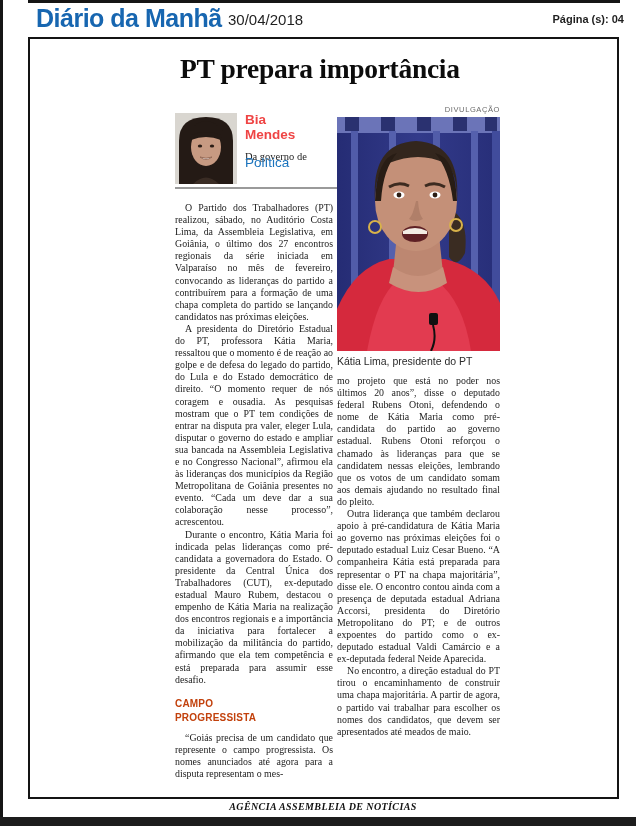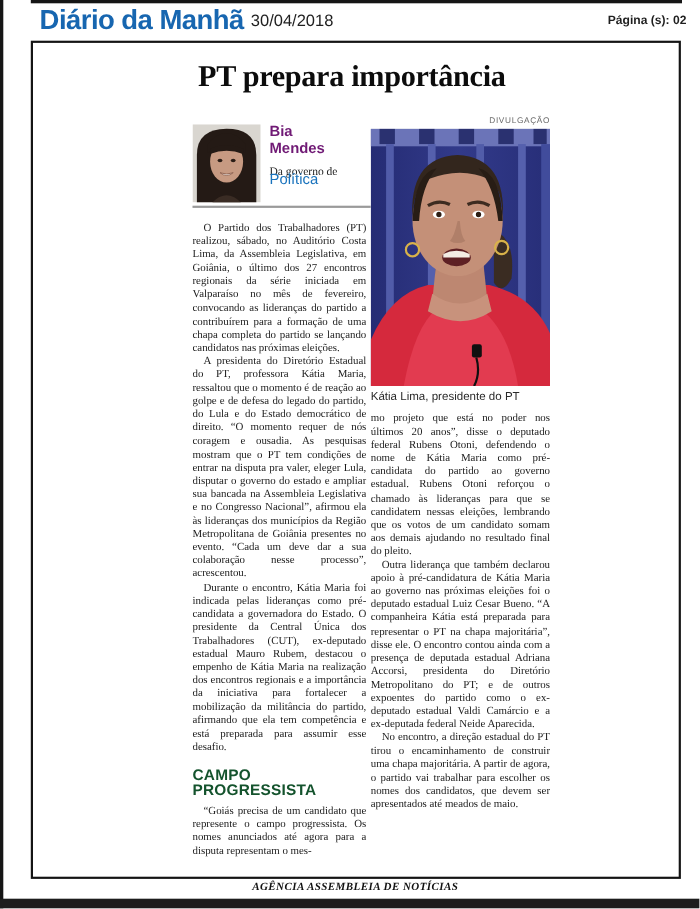--- a/index.html
+++ b/index.html
@@ -24,50 +24,50 @@
   .hdr-page{right:12px;top:13px;font-family:"Liberation Sans",sans-serif;font-size:11px;font-weight:bold;color:#1f1f1f;}
   
   .article-box{left:28px;top:37px;width:587px;height:758px;border:2px solid #141414;background:#fff;}
   .title{left:150px;top:16px;width:336px;font-family:"Liberation Serif",serif;
          font-weight:bold;font-size:27.5px;line-height:27px;color:#0c0c0c;letter-spacing:-0.3px;}
   .credit{left:300px;top:66px;width:170px;text-align:right;font-family:"Liberation Sans",sans-serif;
           font-size:7.5px;letter-spacing:0.6px;color:#6a6a6a;}
   
   .bia-photo{left:145px;top:74px;width:62px;height:71px;display:block;}
   .by-name{left:215px;top:74px;width:110px;font-family:"Liberation Sans",sans-serif;
-           font-weight:bold;font-size:13.5px;line-height:14.5px;color:#701a75;}
+           font-weight:bold;font-size:13.5px;line-height:14.5px;color:#ef4444;}
   .by-role{left:215px;top:112px;width:110px;font-family:"Liberation Serif",serif;font-size:10.5px;color:#222;}
   .by-section{left:215px;top:116px;width:110px;font-family:"Liberation Sans",sans-serif;
               font-weight:normal;font-size:13.5px;color:var(--section-blue);}
   .by-rule{left:145px;top:148px;width:162px;height:2px;background:#9a9a9a;}
   
   .katia-photo{left:307px;top:78px;width:163px;height:234px;display:block;}
   .caption{left:307px;top:316px;width:165px;font-family:"Liberation Sans",sans-serif;
            font-size:10.5px;color:#2a2a2a;}
   
   .col{font-size:9.9px;line-height:12.1px;text-align:justify;overflow:hidden;}
   .col p{margin:0;text-indent:10px;}
   .col p.no-indent{text-indent:0;}
   .col1{left:145px;top:163px;width:158px;height:591px;}
   .col2{left:307px;top:336px;width:163px;height:418px;}
-  .sec-head{font-family:"Liberation Sans",sans-serif;font-weight:bold;font-size:14px;
-            line-height:14.5px;letter-spacing:0.2px;color:#14532d;margin:11px 0 6px 0;}
+  .sec-head{font-family:"Liberation Sans",sans-serif;font-weight:bold;font-size:10px;
+            line-height:14.5px;letter-spacing:0.2px;color:#c2410c;margin:11px 0 6px 0;}
   
   .agency{left:28px;top:801px;width:590px;text-align:center;font-family:"Liberation Serif",serif;
           font-weight:bold;font-style:italic;font-size:10px;letter-spacing:0.4px;color:#111;}
 </style>
 </head>
 <body>
 
 <div class="abs left-rule"></div>
 <div class="abs top-rule"></div>
 
 <div class="abs logo">Diário da Manhã</div>
 <div class="abs hdr-date">30/04/2018</div>
-<div class="abs hdr-page">Página (s): 02</div>
+<div class="abs hdr-page">Página (s): 04</div>
 
 <div class="abs article-box">
 
   <h1 class="abs title" style="margin:0">
     <span>PT prepara importância</span><br>
   </h1>
 
   <div class="abs credit">DIVULGAÇÃO</div>
 
   <svg class="abs bia-photo" viewBox="0 0 62 71" xmlns="http://www.w3.org/2000/svg">

